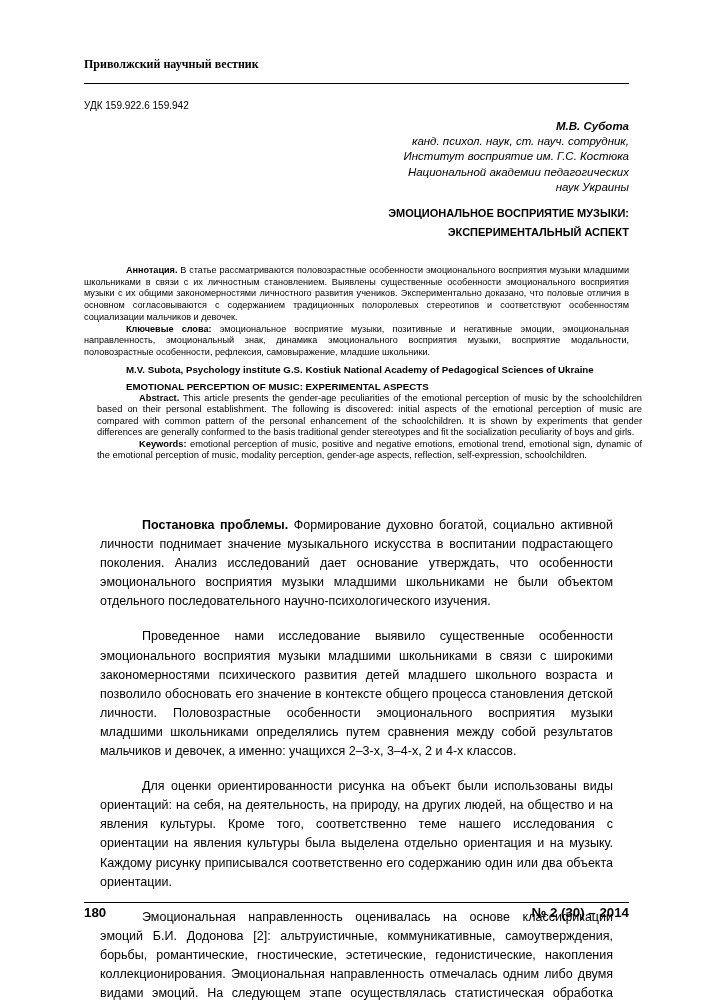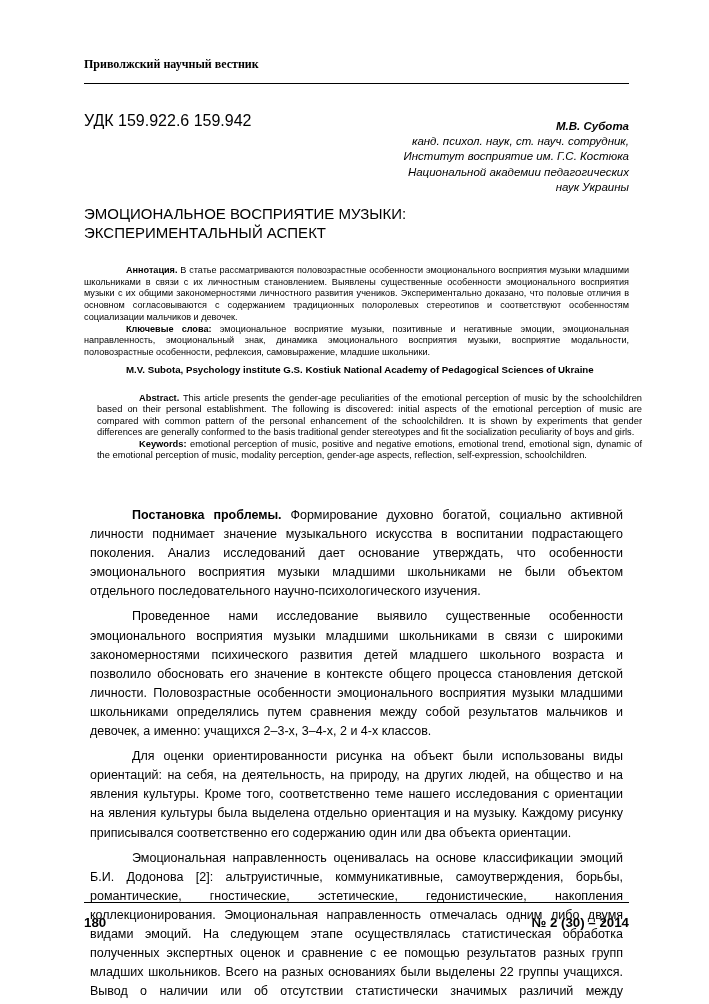--- a/index.html
+++ b/index.html
@@ -1,30 +1,30 @@
 <!DOCTYPE html>
 <html><head>
 <meta charset="utf-8">
 <style>
   html, body { margin: 0; padding: 0; background: #ffffff; }
   body { width: 709px; height: 1004px; position: relative; overflow: hidden; color: #000; font-family: "Liberation Sans", sans-serif; }
   .page { position: absolute; left: 84px; top: 0; width: 545px; }
   .journal { position: absolute; top: 57px; left: 0; width: 545px; font-weight: bold; font-size: 12px; padding-bottom: 11px; border-bottom: 1.3px solid #000; font-family: Liberation Serif, serif; }
-  .udk { position: absolute; top: 112px; left: 0; font-size: 16px; }
+  .udk { position: absolute; top: 100px; left: 0; font-size: 10px; }
   .author-block { position: absolute; top: 119px; right: 0; text-align: right; font-style: italic; font-size: 11.5px; line-height: 15.2px; margin-left: 20px; }
   .author-name { font-weight: bold; }
-  .title { position: absolute; top: 204px; left: 0; width: 545px; text-align: left; font-weight: normal; font-size: 15px; line-height: 19px; }
+  .title { position: absolute; top: 204px; left: 0; width: 545px; text-align: right; font-weight: bold; font-size: 11px; line-height: 19px; }
   .abstract-ru { position: absolute; top: 265px; left: 0; width: 545px; font-size: 9.1px; line-height: 11.7px; text-align: justify; }
   .abstract-ru p, .abstract-en p { margin: 0; text-indent: 42px; }
   .en-head { position: absolute; top: 361px; left: 42px; width: 503px; font-weight: bold; font-size: 9.7px; line-height: 17px; }
   .abstract-en { position: absolute; top: 393px; left: 13px; width: 545px; font-size: 9.3px; line-height: 11.4px; text-align: justify; }
   .body-text { position: absolute; top: 500px; left: 0; width: 545px; font-size: 12.5px; line-height: 19.1px; text-align: justify; }
-  .body-text p { margin: 6px; text-indent: 42px; }
+  .body-text p { margin: 16px; text-indent: 42px; }
   .b { font-weight: bold; }
-  .footer { position: absolute; top: 902px; left: 0; width: 545px; border-top: 1.3px solid #000; padding-top: 12px; font-weight: bold; font-size: 13.3px; display: flex; justify-content: space-between; }
+  .footer { position: absolute; top: 902px; left: 0; width: 545px; border-top: 1.3px solid #000; padding-top: 2px; font-weight: bold; font-size: 13.3px; display: flex; justify-content: space-between; }
 </style>
 </head>
 <body>
 
 <div class="page">
 
   <div class="journal">Приволжский научный вестник</div>
 
   <div class="udk">УДК 159.922.6 159.942</div>
 
@@ -41,20 +41,21 @@
     <div>ЭКСПЕРИМЕНТАЛЬНЫЙ АСПЕКТ</div>
   </div>
 
   <div class="abstract-ru">
     <p><span class="b">Аннотация.</span><span> В статье рассматриваются половозрастные особенности эмоционального восприятия музыки младшими школьниками в связи с их личностным становлением. Выявлены существенные особенности эмоционального восприятия музыки с их общими закономерностями личностного развития учеников. Экспериментально доказано, что половые отличия в основном согласовываются с содержанием традиционных полоролевых стереотипов и соответствуют особенностям социализации мальчиков и девочек.</span></p>
     <p><span class="b">Ключевые слова:</span><span> эмоциональное восприятие музыки, позитивные и негативные эмоции, эмоциональная направленность, эмоциональный знак, динамика эмоционального восприятия музыки, восприятие модальности, половозрастные особенности, рефлексия, самовыражение, младшие школьники.</span></p>
   </div>
 
   <div class="en-head">
     <div>M.V. Subota, Psychology institute G.S. Kostiuk National Academy of Pedagogical Sciences of Ukraine</div>
+    <div>EMOTIONAL PERCEPTION OF MUSIC: EXPERIMENTAL ASPECTS</div>
   </div>
 
   <div class="abstract-en">
     <p><span class="b">Abstract.</span><span> This article presents the gender-age peculiarities of the emotional perception of music by the schoolchildren based on their personal establishment. The following is discovered: initial aspects of the emotional perception of music are compared with common pattern of the personal enhancement of the schoolchildren. It is shown by experiments that gender differences are generally conformed to the basis traditional gender stereotypes and fit the socialization peculiarity of boys and girls.</span></p>
     <p><span class="b">Keywords:</span><span> emotional perception of music, positive and negative emotions, emotional trend, emotional sign, dynamic of the emotional perception of music, modality perception, gender-age aspects, reflection, self-expression, schoolchildren.</span></p>
   </div>
 
   <div class="body-text">
     <p><span class="b">Постановка проблемы.</span><span> Формирование духовно богатой, социально активной личности поднимает значение музыкального искусства в воспитании подрастающего поколения. Анализ исследований дает основание утверждать, что особенности эмоционального восприятия музыки младшими школьниками не были объектом отдельного последовательного научно-психологического изучения.</span></p>
     <p>Проведенное нами исследование выявило существенные особенности эмоционального восприятия музыки младшими школьниками в связи с широкими закономерностями психического развития детей младшего школьного возраста и позволило обосновать его значение в контексте общего процесса становления детской личности. Половозрастные особенности эмоционального восприятия музыки младшими школьниками определялись путем сравнения между собой результатов мальчиков и девочек, а именно: учащихся 2–3-х, 3–4-х, 2 и 4-х классов.</p>

